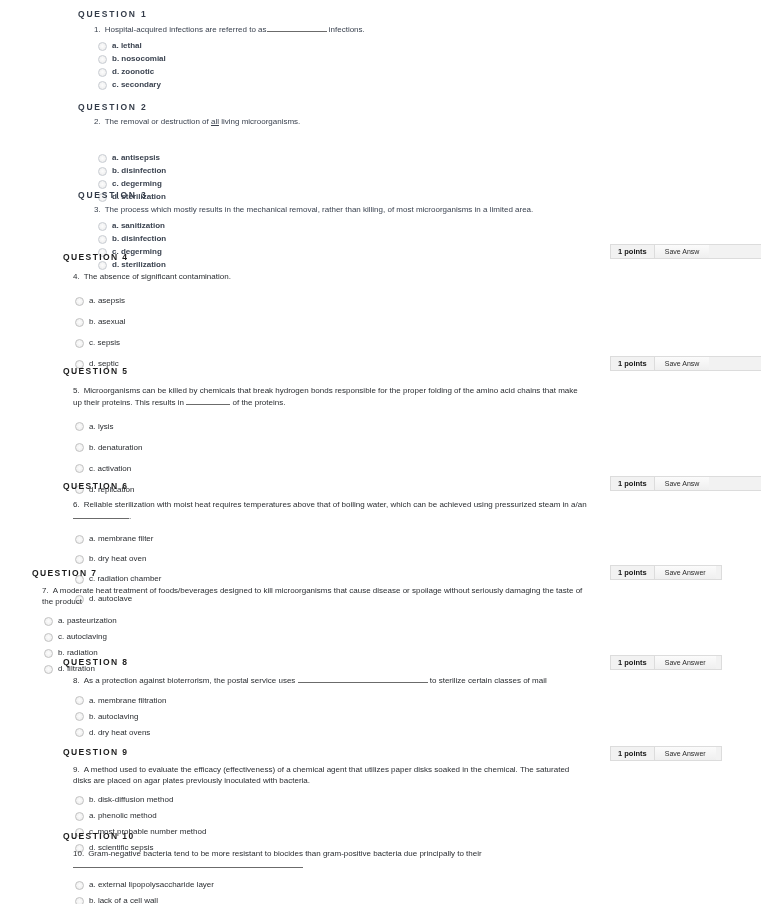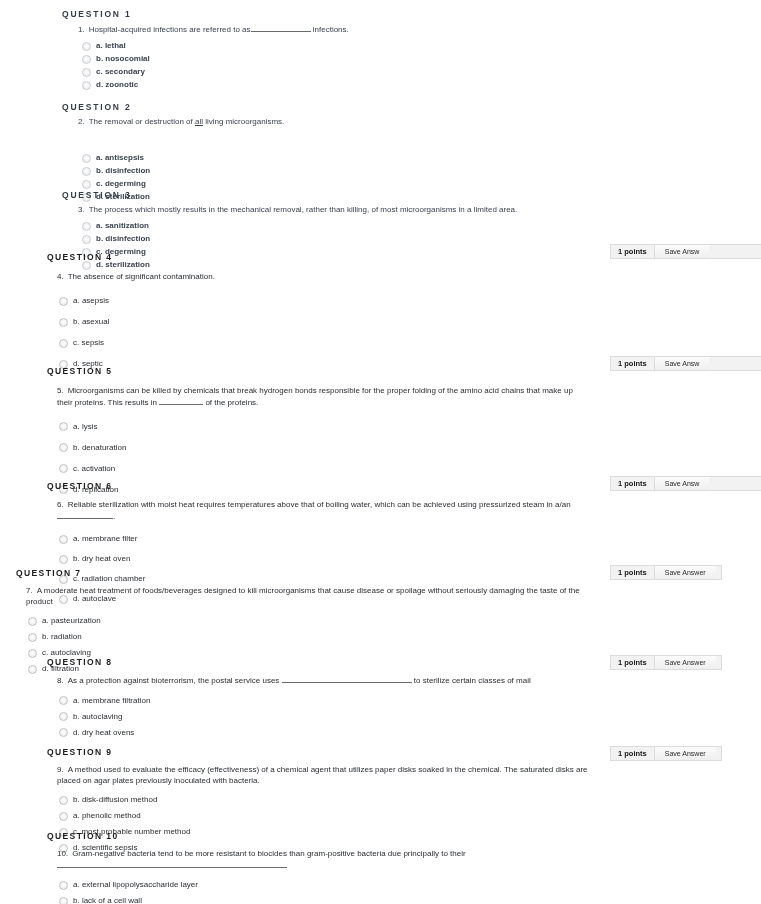--- a/index.html
+++ b/index.html
@@ -22,20 +22,21 @@
     width: 761px;
     height: 904px;
     background: #ffffff;
   }
 
   
   .qblock {
     position: relative;
     box-sizing: border-box;
     width: 602px;
+    padding-left: 16px;
   }
   .qbody {
     position: relative;
     padding: 0;
   }
 
   .qheader {
     font-size: 8.5px;
     font-weight: bold;
     letter-spacing: 1.4px;
@@ -140,25 +141,25 @@
         <li class="opt">
           <span class="radio"></span>
           <span class="optlabel">a. lethal</span>
         </li>
         <li class="opt">
           <span class="radio"></span>
           <span class="optlabel">b. nosocomial</span>
         </li>
         <li class="opt">
           <span class="radio"></span>
+          <span class="optlabel">d. zoonotic</span>
+        </li>
+        <li class="opt">
+          <span class="radio"></span>
           <span class="optlabel">c. secondary</span>
-        </li>
-        <li class="opt">
-          <span class="radio"></span>
-          <span class="optlabel">d. zoonotic</span>
         </li>
       </ul>
     </div>
   </div>
 
   <div class="divider" style="position:absolute; top:88px; left:46px; width:698px;"></div>
 
   <div class="qblock blurry" style="position:absolute; top:93px; left:0px;">
     <div class="qbody" style="padding-left:62px; padding-right:20px;">
       <div class="qheader">QUESTION 2</div>
@@ -320,25 +321,25 @@
       <div class="qtext" style="padding-left:10px; padding-top:3px; padding-bottom:6px;">
         <span class="qnum">7.</span><span>A moderate heat treatment of foods/beverages designed to kill microorganisms that cause disease or spoilage without seriously damaging the taste of the product</span>
       </div>
       <ul class="options" style="padding-left:12px;">
         <li class="opt" style="padding:3px 0;">
           <span class="radio"></span>
           <span class="optlabel">a. pasteurization</span>
         </li>
         <li class="opt" style="padding:3px 0;">
           <span class="radio"></span>
+          <span class="optlabel">c. autoclaving</span>
+        </li>
+        <li class="opt" style="padding:3px 0;">
+          <span class="radio"></span>
           <span class="optlabel">b. radiation</span>
-        </li>
-        <li class="opt" style="padding:3px 0;">
-          <span class="radio"></span>
-          <span class="optlabel">c. autoclaving</span>
         </li>
         <li class="opt" style="padding:3px 0;">
           <span class="radio"></span>
           <span class="optlabel">d. filtration</span>
         </li>
       </ul>
     </div>
   </div>
   <div class="answerbar" style="left:610px; top:565px; width:112px;">
     <div class="points">1 points</div>

